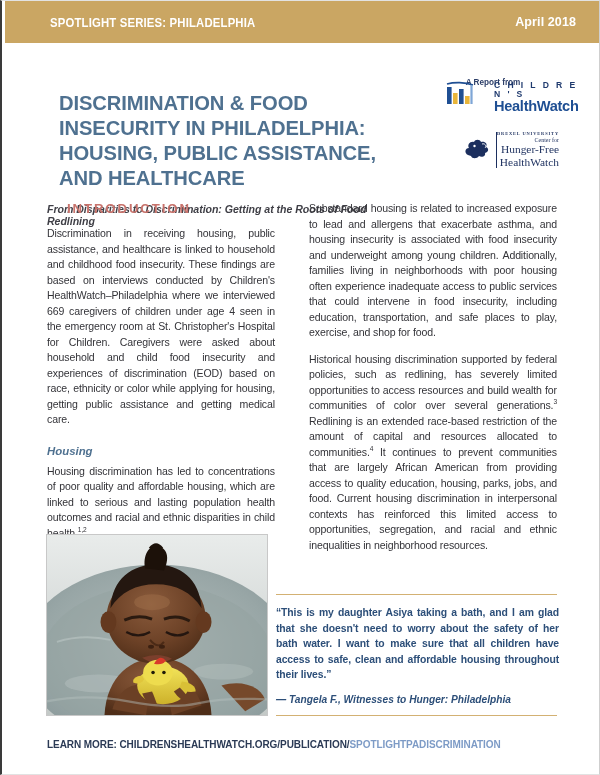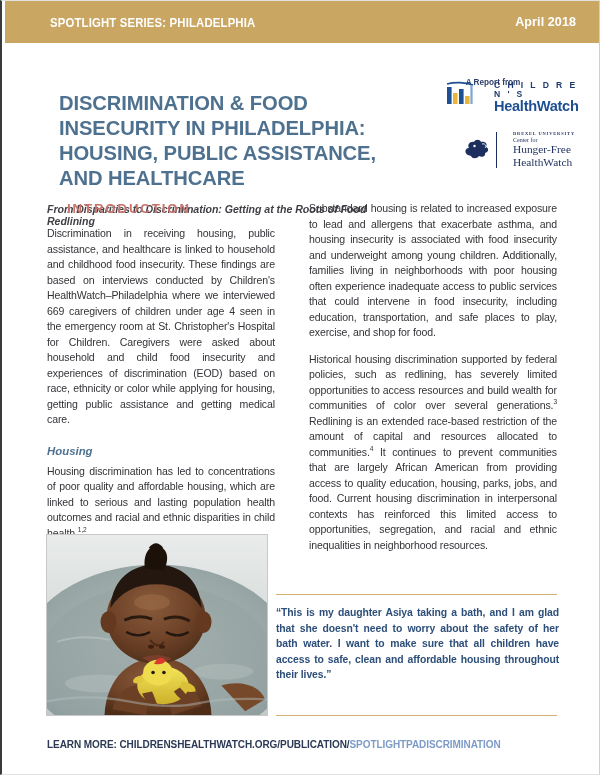--- a/index.html
+++ b/index.html
@@ -123,22 +123,23 @@
     left: 460px;
     top: 130px;
     width: 120px;
     height: 38px;
     display: flex;
     align-items: center;
     gap: 4px;
   }
   .drexel-words {
     border-left: 1.4px solid #1c2f5e;
-    padding-left: 16px;
+    padding-left: 0;
     line-height: 1;
+    text-align: right;
   }
   .drx-univ {
     color: #1c2f5e;
     font-size: 4.4px;
     font-weight: bold;
     letter-spacing: 0.9px;
     font-family: "Liberation Serif", serif;
   }
   .drx-center {
     color: #1c2f5e;
@@ -398,20 +399,21 @@
       <path d="M96 160 q6 14 16 14 q-4 -12 -6 -16 Z" fill="#6b4025"></path>
       <path d="M128 158 q8 12 18 10 q-8 -10 -12 -14 Z" fill="#6b4025"></path>
 
       <path d="M0 168 q40 -8 82 0 t70 2 t70 -4" stroke="#b5c0be" stroke-width="2.4" fill="none" opacity="0.45"></path>
     </svg>
   </div>
 
   <div class="quote-rule"></div>
   <div class="quote-block">
     <p class="quote-text">“This is my daughter Asiya taking a bath, and I am glad that she doesn't need to worry about the safety of her bath water. I want to make sure that all children have access to safe, clean and affordable housing throughout their lives.”</p>
+    <p class="quote-attrib">— Tangela F., Witnesses to Hunger: Philadelphia</p>
   </div>
   <div class="footer-rule"></div>
 
   <div class="footer">
     <span class="dark">LEARN MORE: CHILDRENSHEALTHWATCH.ORG/PUBLICATION/</span><span class="light">SPOTLIGHTPADISCRIMINATION</span>
   </div>
 
 </div>
 
 </body></html>

